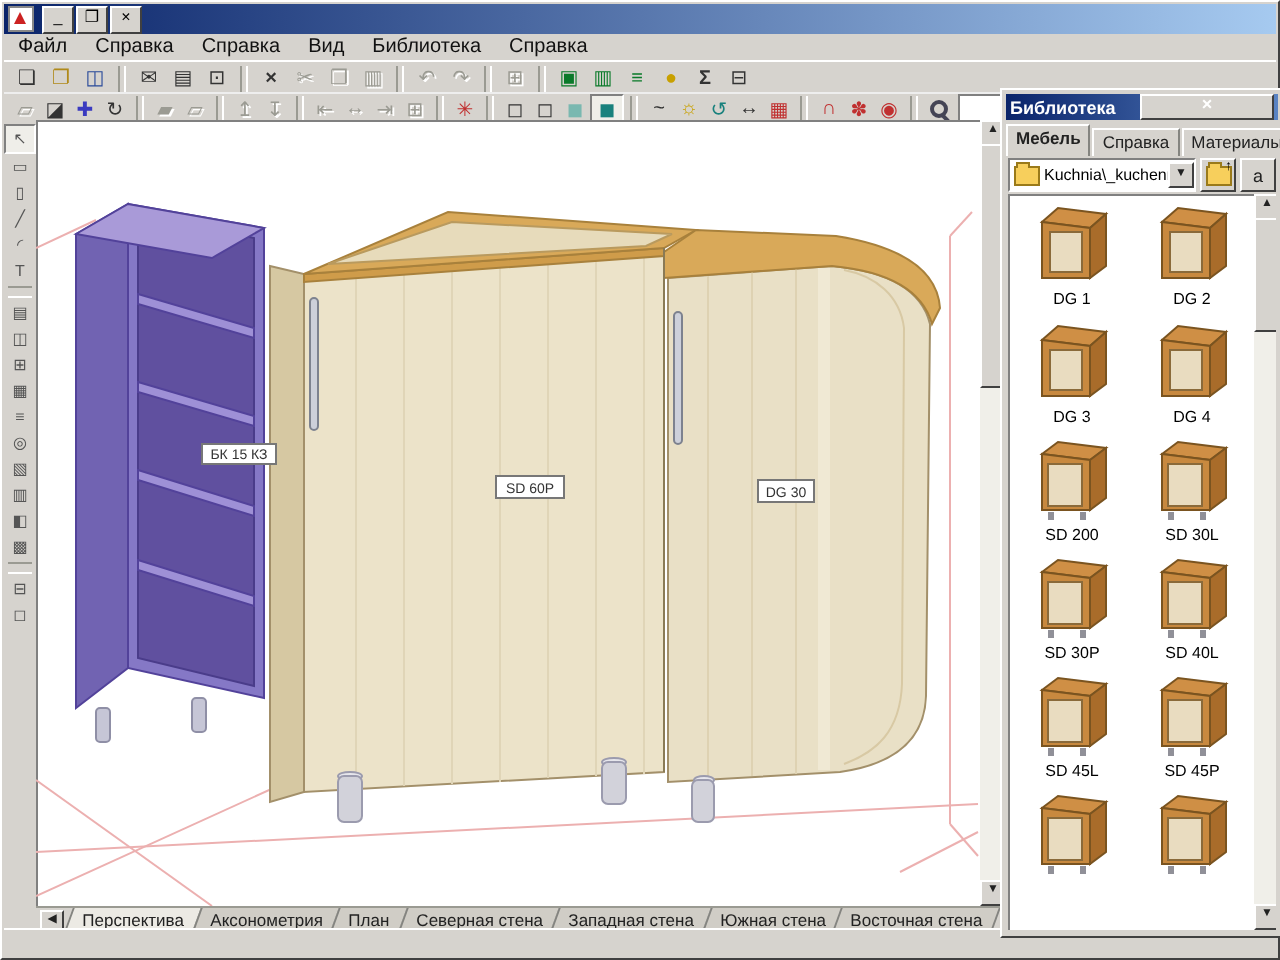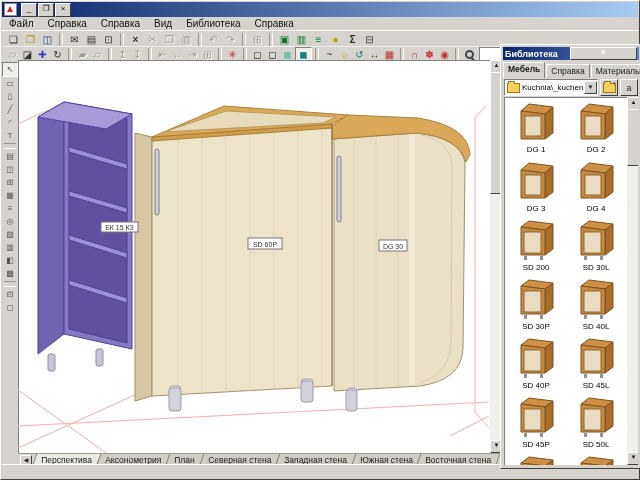--- a/index.html
+++ b/index.html
@@ -533,39 +533,27 @@
         <div class="lib-item">
             <svg width="40" height="44">
               <use href="#cab-sd"></use>
             </svg>
             <div class="lib-label">SD 40L</div>
           </div>
         <div class="lib-item">
             <svg width="40" height="44">
               <use href="#cab-sd"></use>
             </svg>
-            <div class="lib-label">SD 40P</div>
-          </div>
-        <div class="lib-item">
-            <svg width="40" height="44">
-              <use href="#cab-sd"></use>
-            </svg>
             <div class="lib-label">SD 45L</div>
           </div>
         <div class="lib-item">
             <svg width="40" height="44">
               <use href="#cab-sd"></use>
             </svg>
             <div class="lib-label">SD 45P</div>
-          </div>
-        <div class="lib-item">
-            <svg width="40" height="44">
-              <use href="#cab-sd"></use>
-            </svg>
-            <div class="lib-label">SD 50L</div>
           </div>
         <div class="lib-item">
             <svg width="40" height="44">
               <use href="#cab-sd"></use>
             </svg>
             <div class="lib-label"></div>
           </div>
         <div class="lib-item">
             <svg width="40" height="44">
               <use href="#cab-sd"></use>

